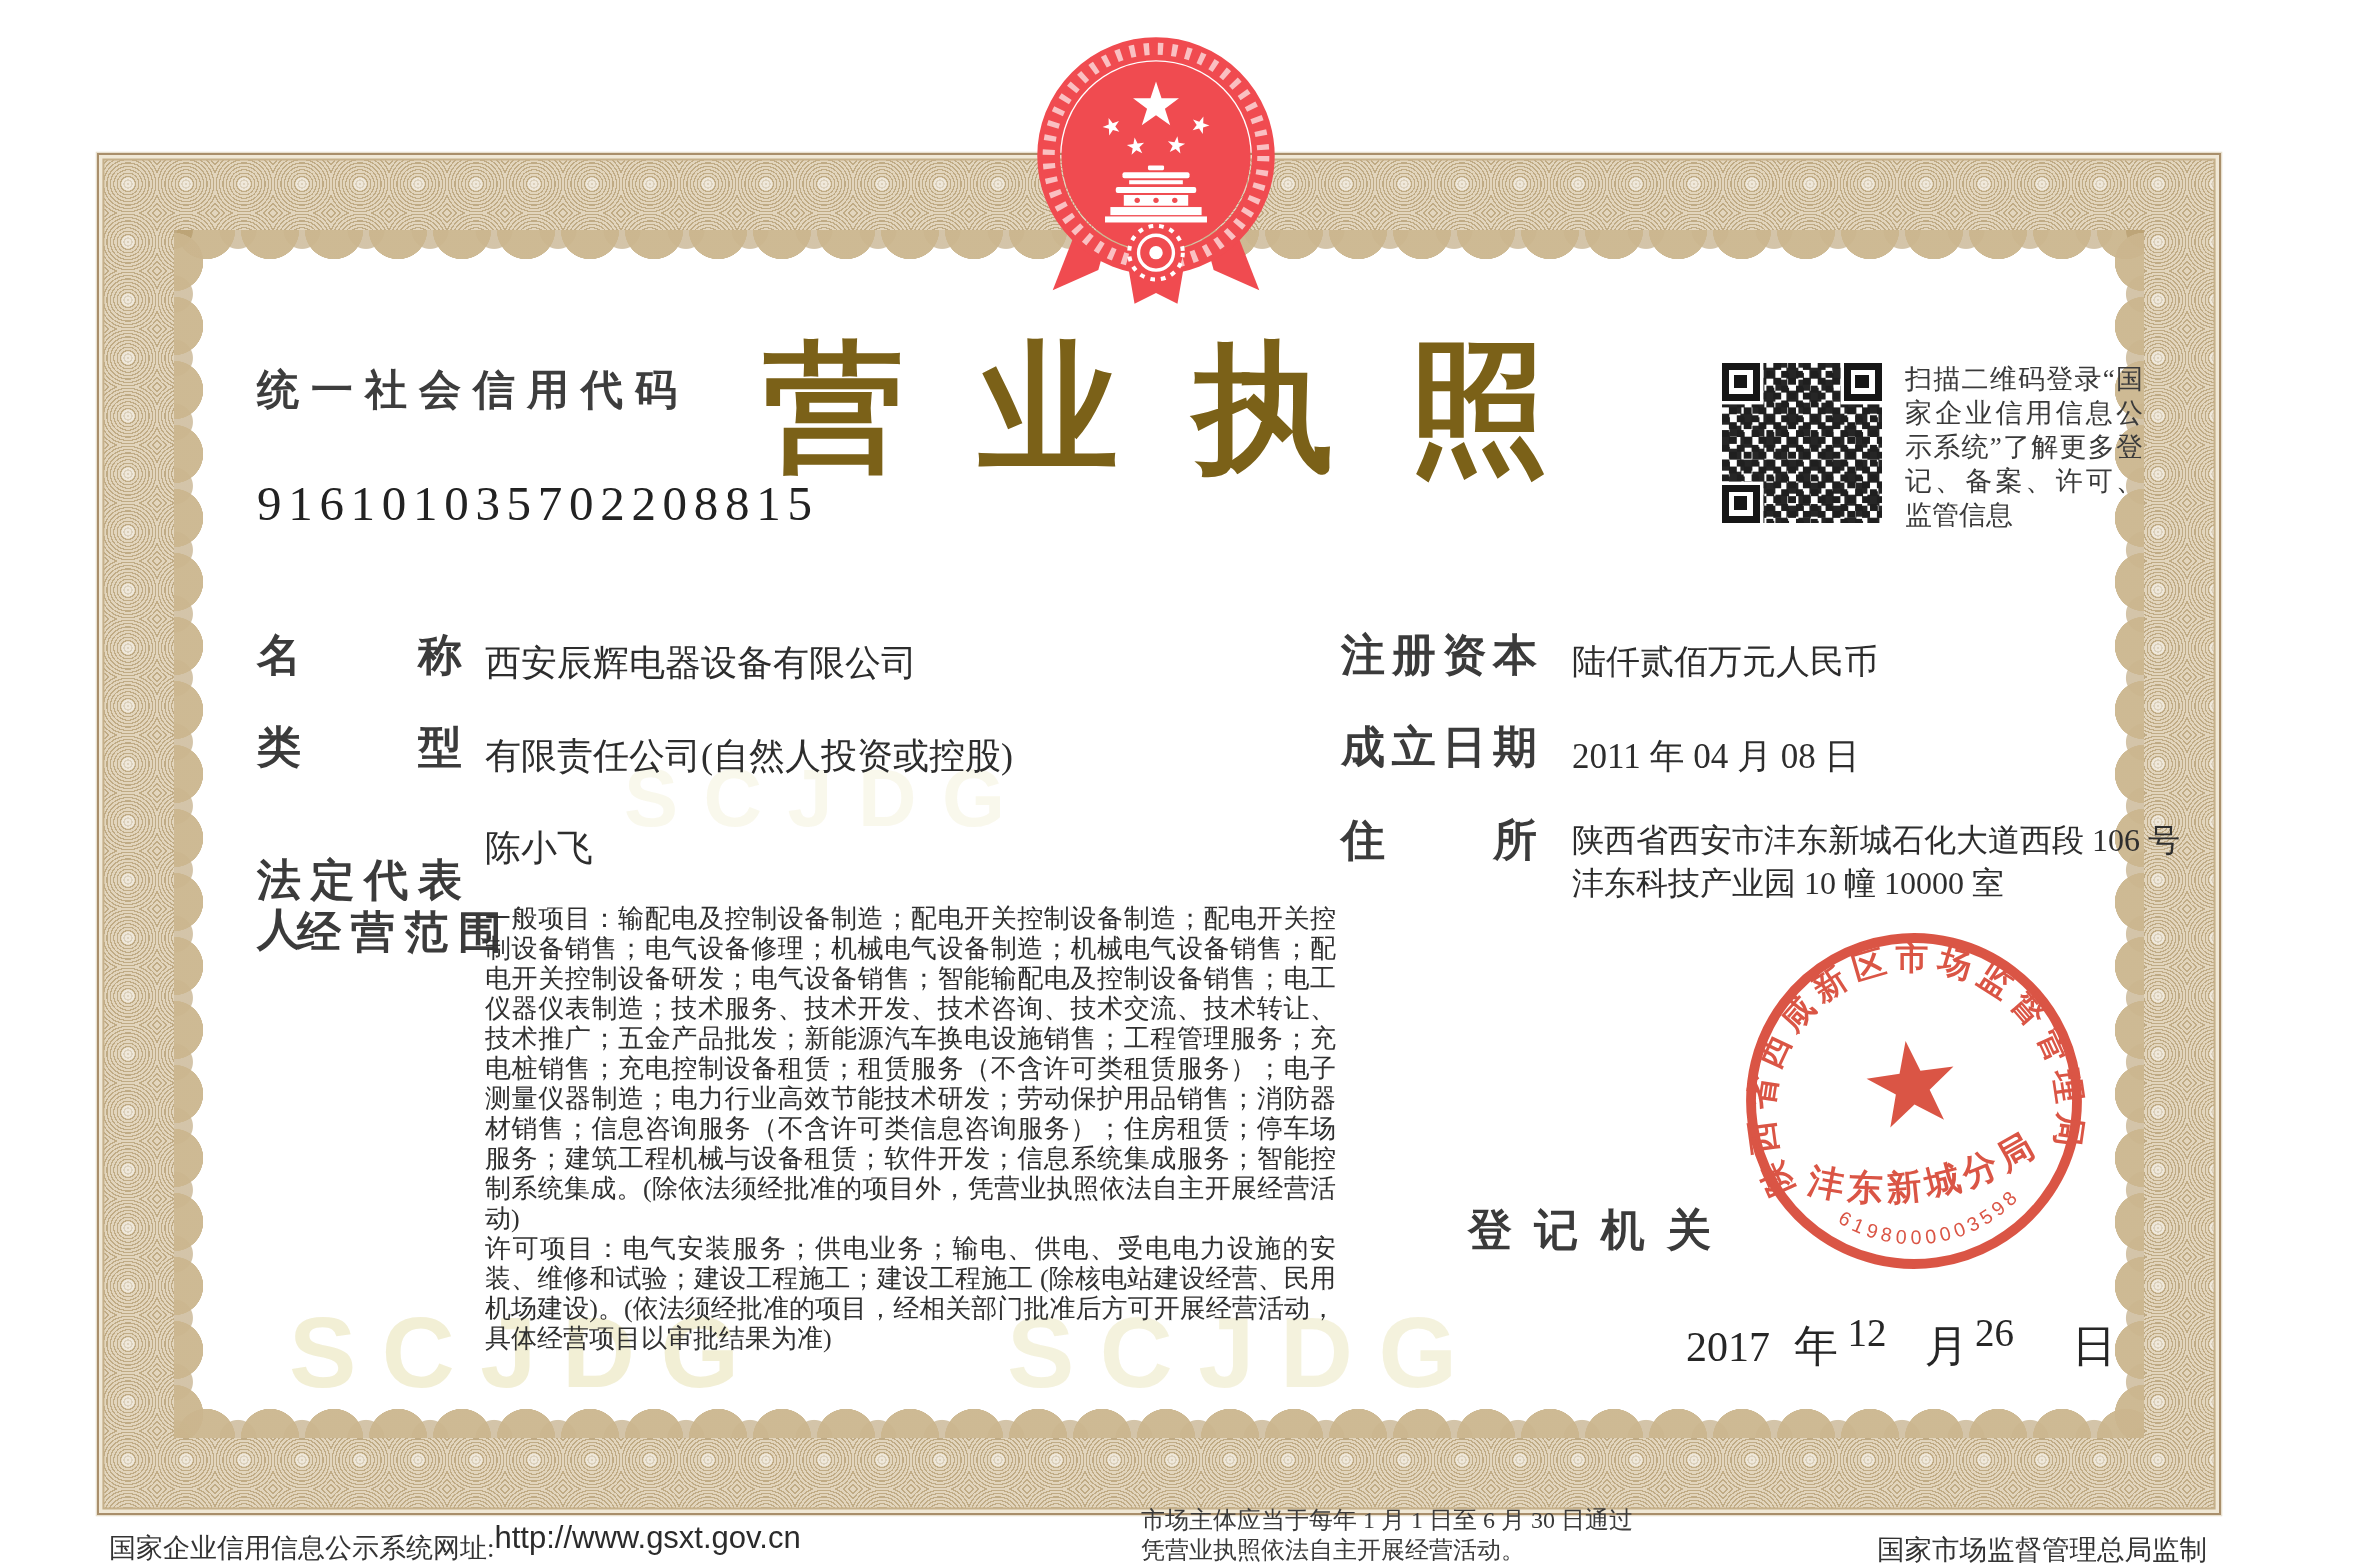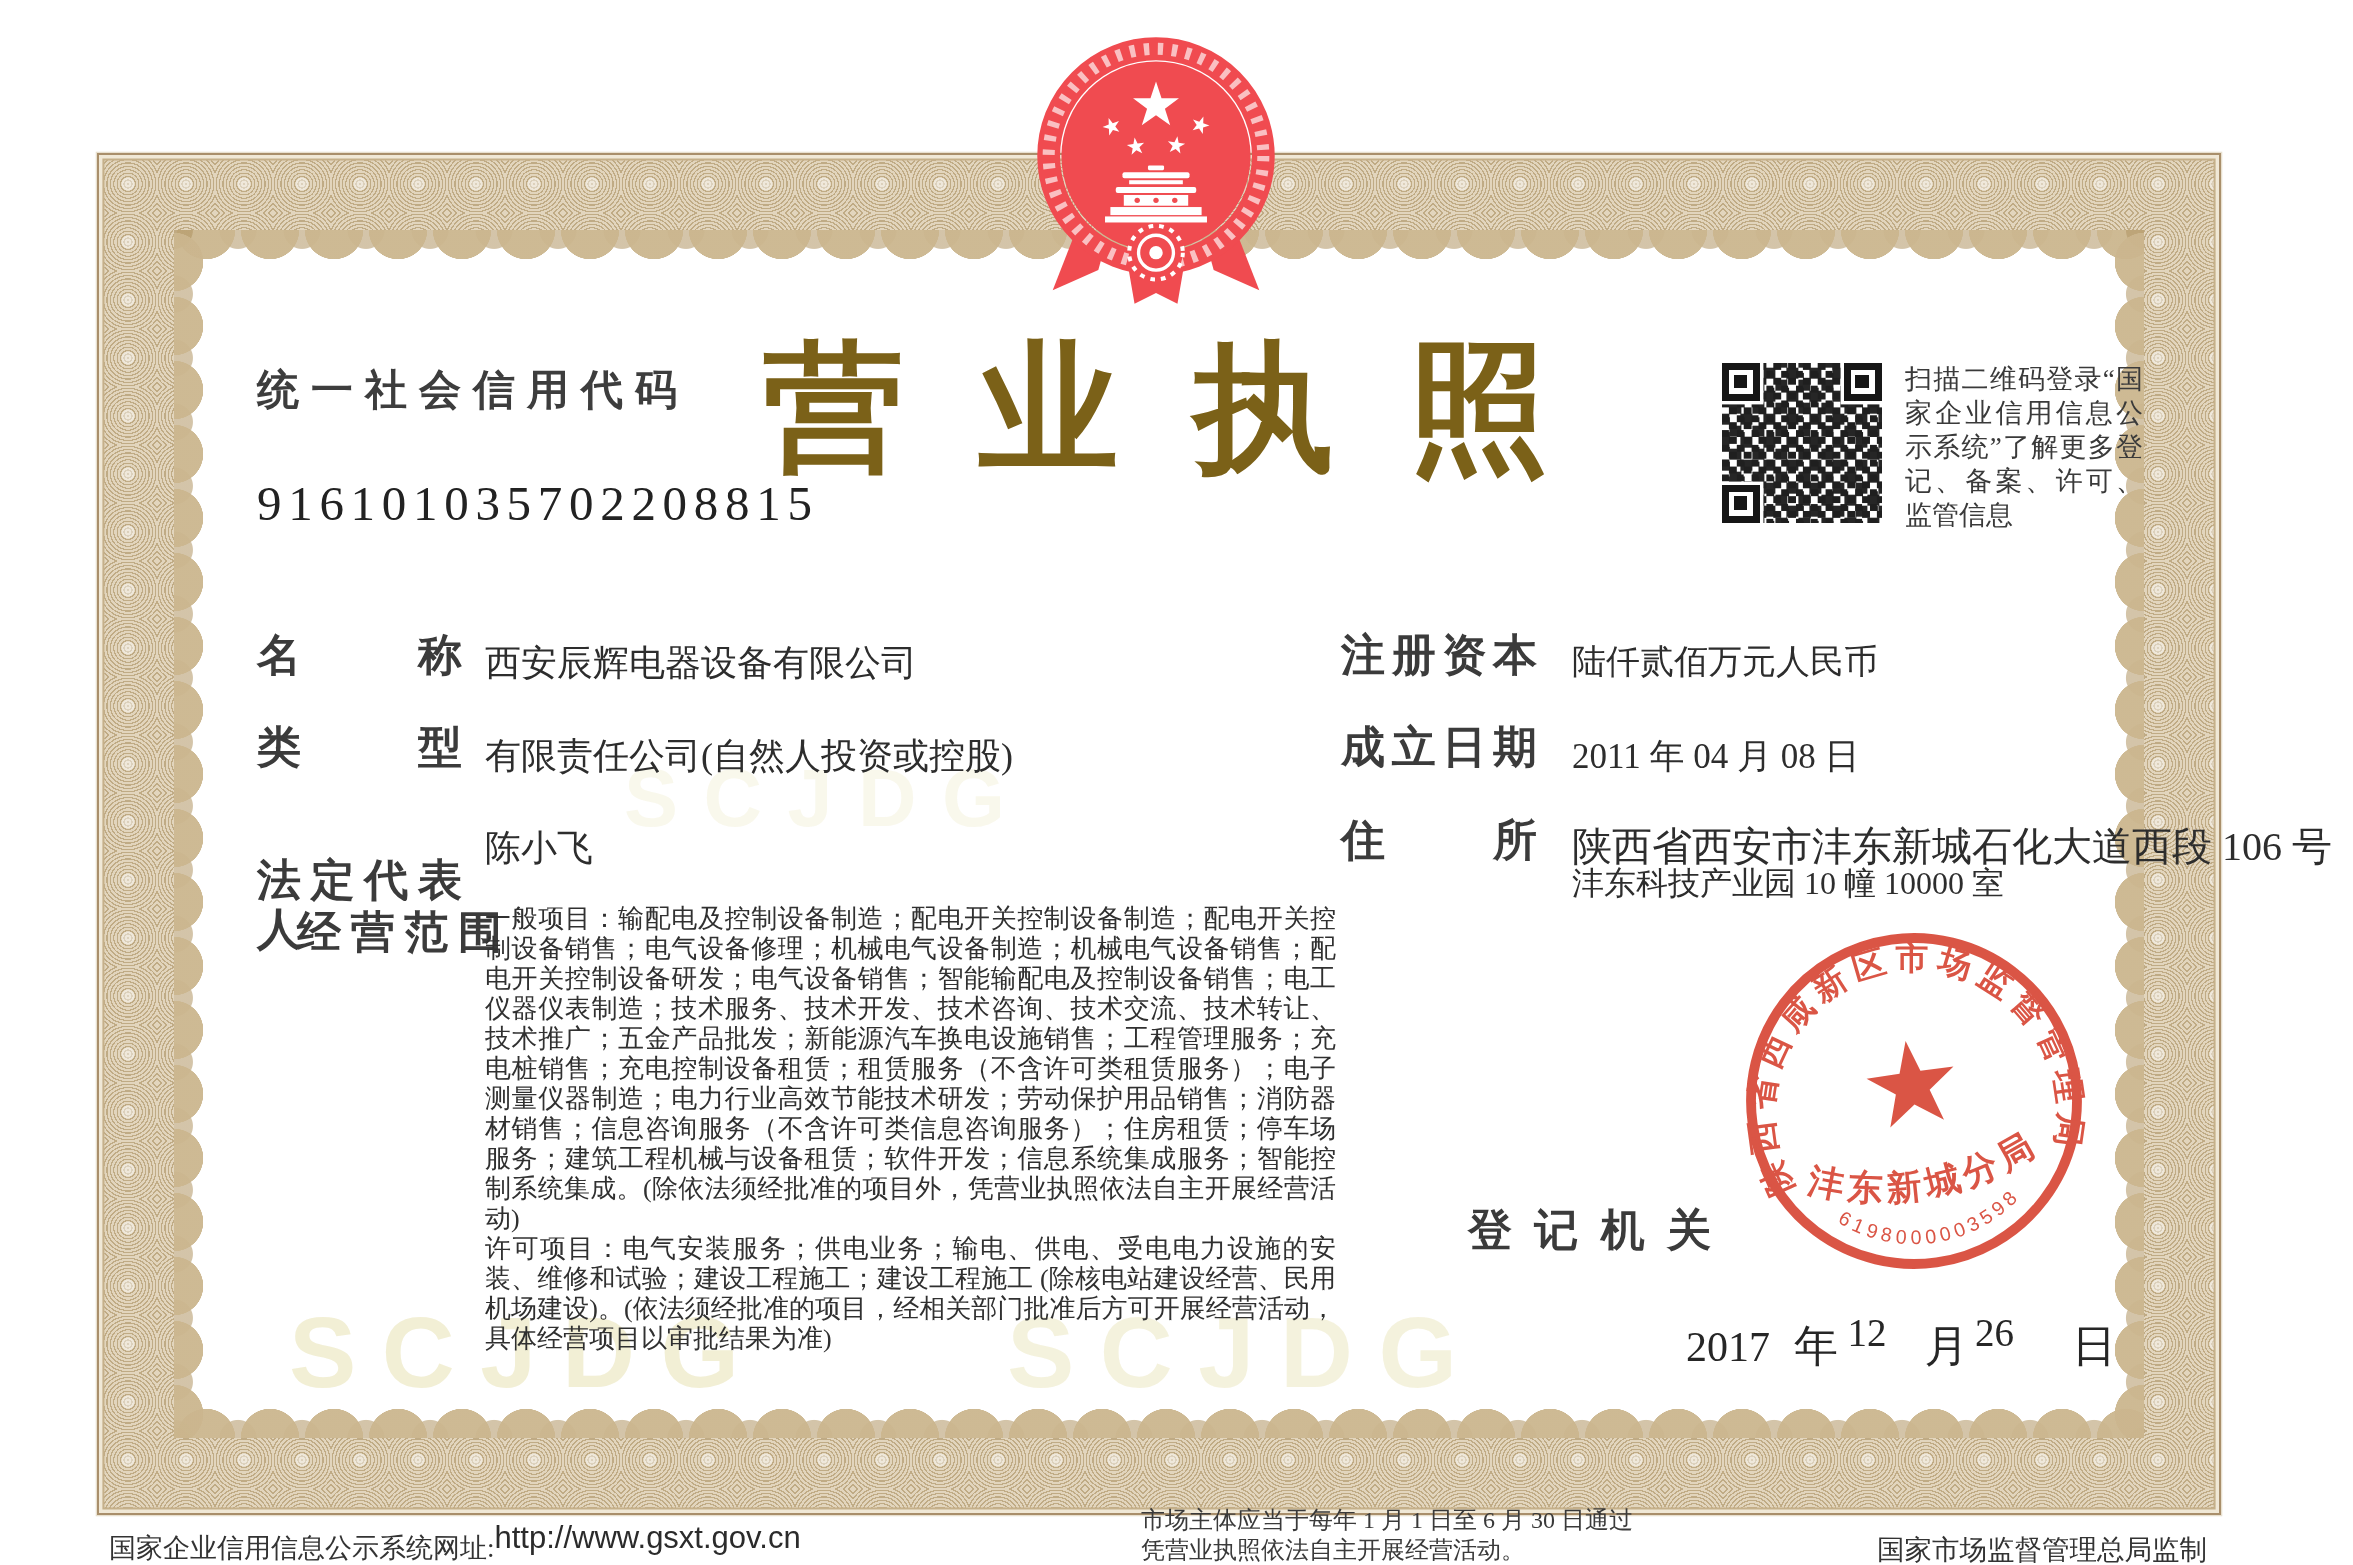--- a/index.html
+++ b/index.html
@@ -182,21 +182,21 @@
     <p>许可项目：电气安装服务；供电业务；输电、供电、受电电力设施的安装、维修和试验；建设工程施工；建设工程施工 (除核电站建设经营、民用机场建设)。(依法须经批准的项目，经相关部门批准后方可开展经营活动，具体经营项目以审批结果为准)</p>
   </div>
 
   <div class="flabel w-right" style="left:1341px; top:630px;">注册资本</div>
   <div class="fvalue" style="left:1572px; top:639px; font-size:34px;">陆仟贰佰万元人民币</div>
 
   <div class="flabel w-right" style="left:1341px; top:722px;">成立日期</div>
   <div class="fvalue" style="left:1572px; top:733px; font-size:35px;">2011 年 04 月 08 日</div>
 
   <div class="flabel w-right" style="left:1341px; top:815px;">住所</div>
-  <div class="fvalue" style="left:1572px; top:819px; font-size:40px;">陕西省西安市沣东新城石化大道西段 106 号</div>
+  <div class="fvalue" style="left:1572px; top:819px; font-size:32px;">陕西省西安市沣东新城石化大道西段 106 号</div>
   <div class="fvalue" style="left:1572px; top:862px; font-size:32px;">沣东科技产业园 10 幢 10000 室</div>
 
   <div class="flabel w-reg" style="left:1468px; top:1205px;">登记机关</div>
 
   <svg class="seal" viewBox="0 0 560 560">
     <defs>
       <path id="sealTop" d="M 85,395 A 218,218 0 1 1 475,395"></path>
       <path id="sealMid" d="M 118,400 Q 280,458 442,390"></path>
       <path id="sealNum" d="M 62,280 A 218,218 0 0 0 498,280"></path>
       <polygon id="sealStar" points="0,-36 8.23,-11.33 34.24,-11.12 13.31,4.33 21.16,29.12 0,14 -21.16,29.12 -13.31,4.33 -34.24,-11.12 -8.23,-11.33"></polygon>

